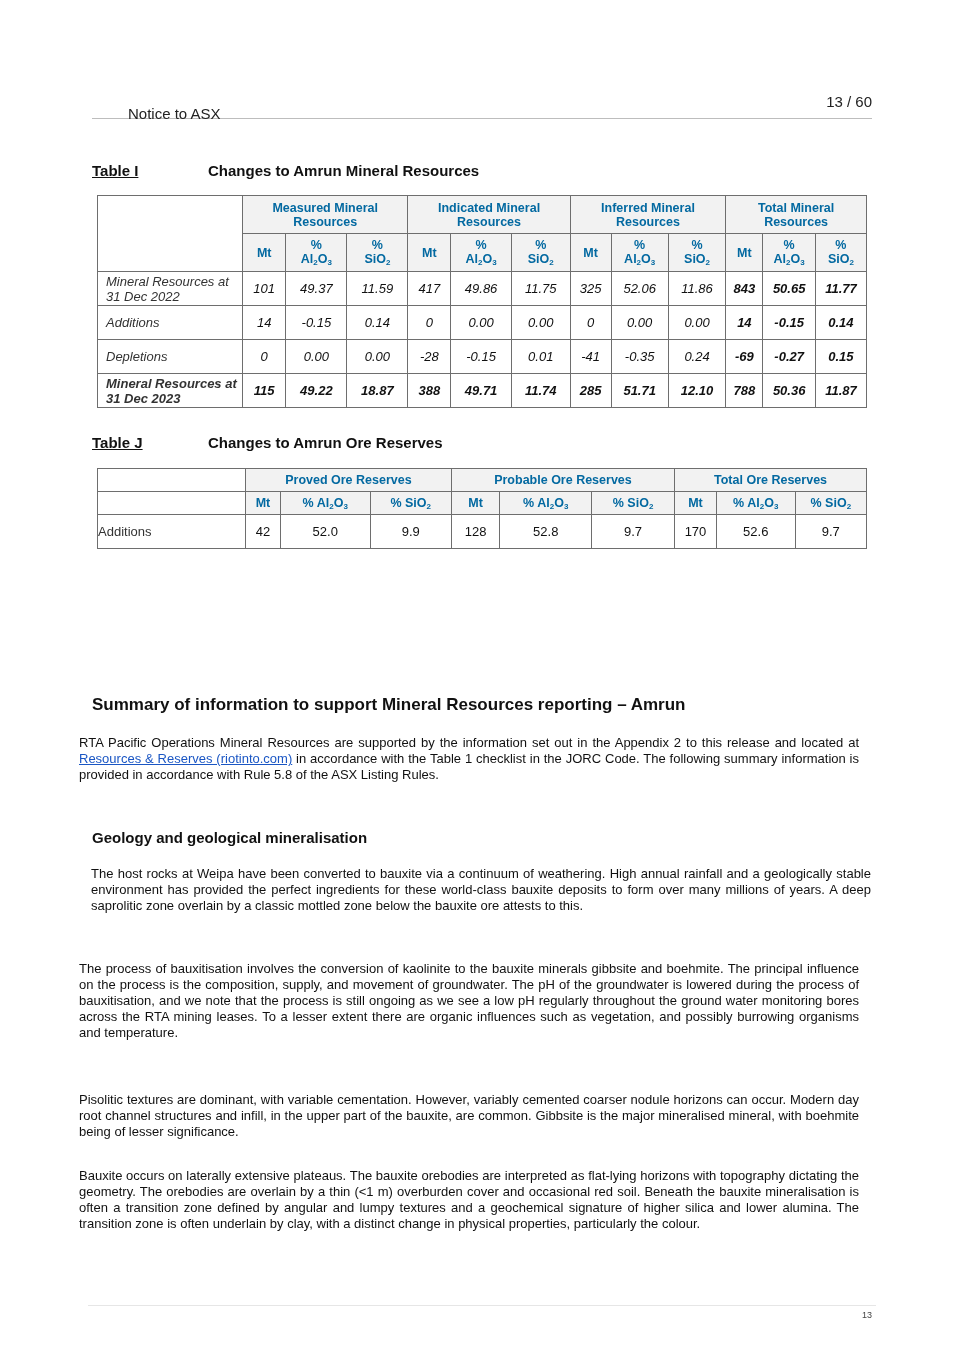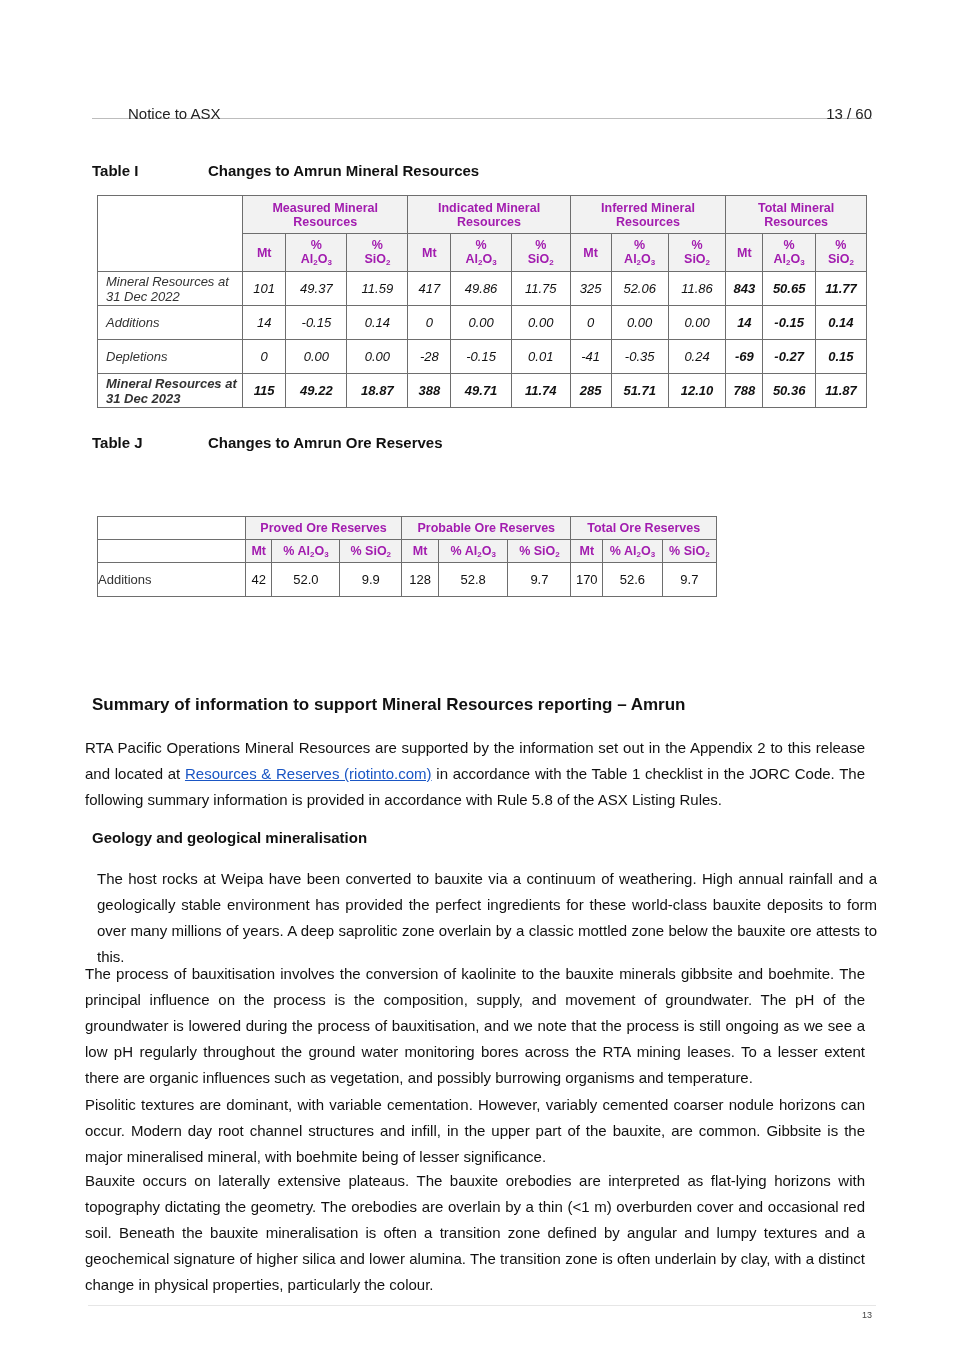--- a/index.html
+++ b/index.html
@@ -1,39 +1,39 @@
 <!DOCTYPE html>
 <html><head>
 <meta charset="utf-8">
 <style>
   html, body { margin: 0; padding: 0; background: #ffffff; }
   body { width: 964px; height: 1365px; position: relative; font-family: "Liberation Sans", sans-serif; color: #111; overflow: hidden; }
   .header { position: absolute; left: 92px; right: 92px; top: 92px; height: 26px; border-bottom: 1px solid #bdbdbd; font-size: 15px; color: #222; }
   .header .left { position: absolute; left: 0; top: 13px; margin-left: 36px; }
-  .header .right { position: absolute; right: 0; top: 13px; }
+  .header .right { position: absolute; right: 0; top: 1px; }
   .caption { position: absolute; left: 92px; font-weight: bold; font-size: 15px; }
-  .caption .num { display: inline-block; width: 116px; }
+  .caption .num { display: inline-block; width: 116px; text-decoration: underline; }
   table { border-collapse: collapse; position: absolute; left: 97px; font-size: 13px; }
   td, th { border: 1px solid #6e6e6e; text-align: center; padding: 0 2px; }
-  th { background: #f2f2f2; font-weight: bold; color: #a21caf; font-size: 12.5px; }
+  th { background: #f2f2f2; font-weight: bold; color: #0369a1; font-size: 12.5px; }
   .rowlabel { text-align: left; padding-left: 8px; font-weight: normal; color: #333; }
   .bold td, td.b { font-weight: bold; }
   .bold .rowlabel { font-weight: bold; }
   sub { font-size: 8px; vertical-align: -2px; }
   #tI { top: 195px; width: 770px; }
   #tI .gh { height: 38px; }
   #tI .sh { height: 38px; }
   #tI tr.r td { height: 33px; font-style: italic; }
-  #tJ { top: 468px; width: 620px; margin-top: 48px; }
+  #tJ { top: 468px; width: 770px; }
   #tJ .gh { height: 23px; }
   #tJ .sh { height: 23px; }
   #tJ tr.r td { height: 33px; }
   #tJ .rowlabel { padding-left: 0; }
   .section-title { position: absolute; left: 92px; top: 695px; font-size: 17px; font-weight: bold; }
-  .para { position: absolute; left: 85px; width: 780px; font-size: 15px; line-height: 26px; text-align: justify; color: #111; }
+  .para { position: absolute; left: 79px; width: 780px; font-size: 13px; line-height: 16px; text-align: justify; color: #111; }
   .subhead { position: absolute; left: 92px; font-size: 15px; font-weight: bold; }
   a.link { color: #1a56c4; text-decoration: underline; }
   .footer-line { position: absolute; left: 88px; right: 88px; top: 1305px; border-top: 1px solid #e6e6e6; }
   .footer-num { position: absolute; right: 92px; top: 1310px; font-size: 9px; color: #444; }
 </style>
 </head>
 <body>
 
 <div class="header">
   <span class="left">Notice to ASX</span>

